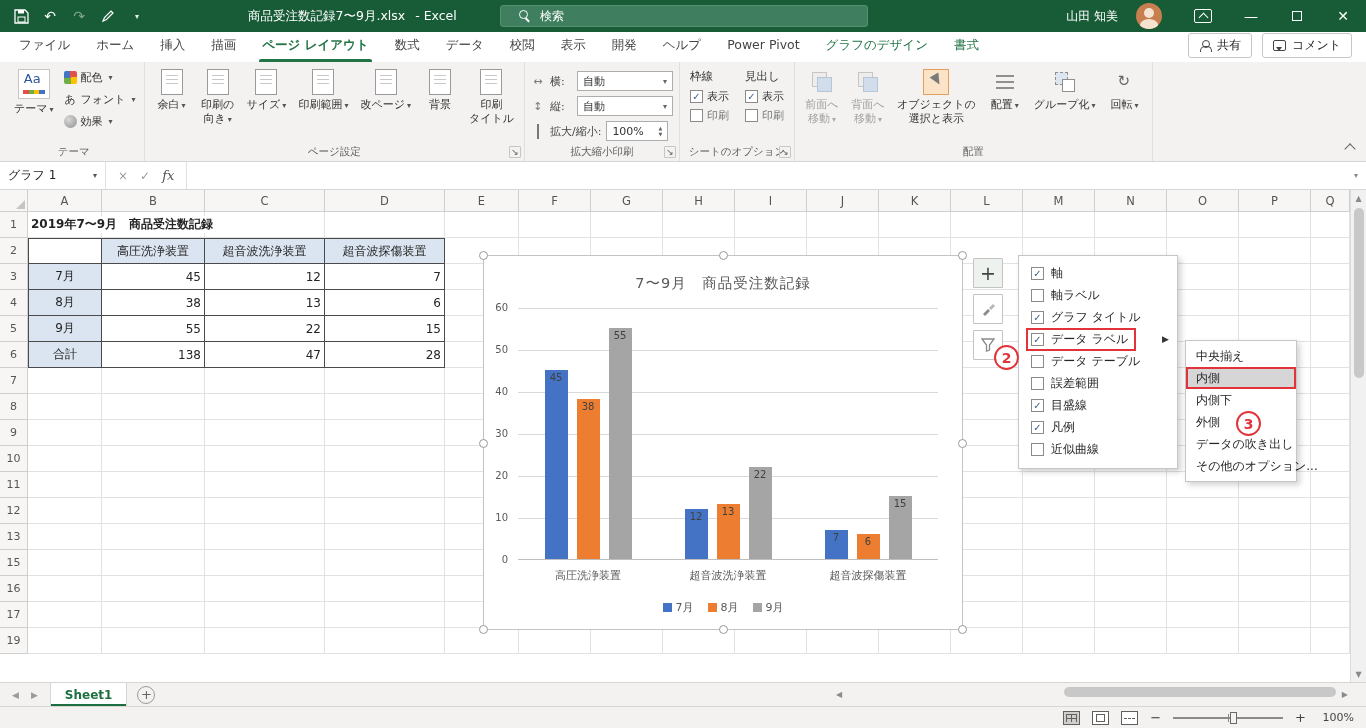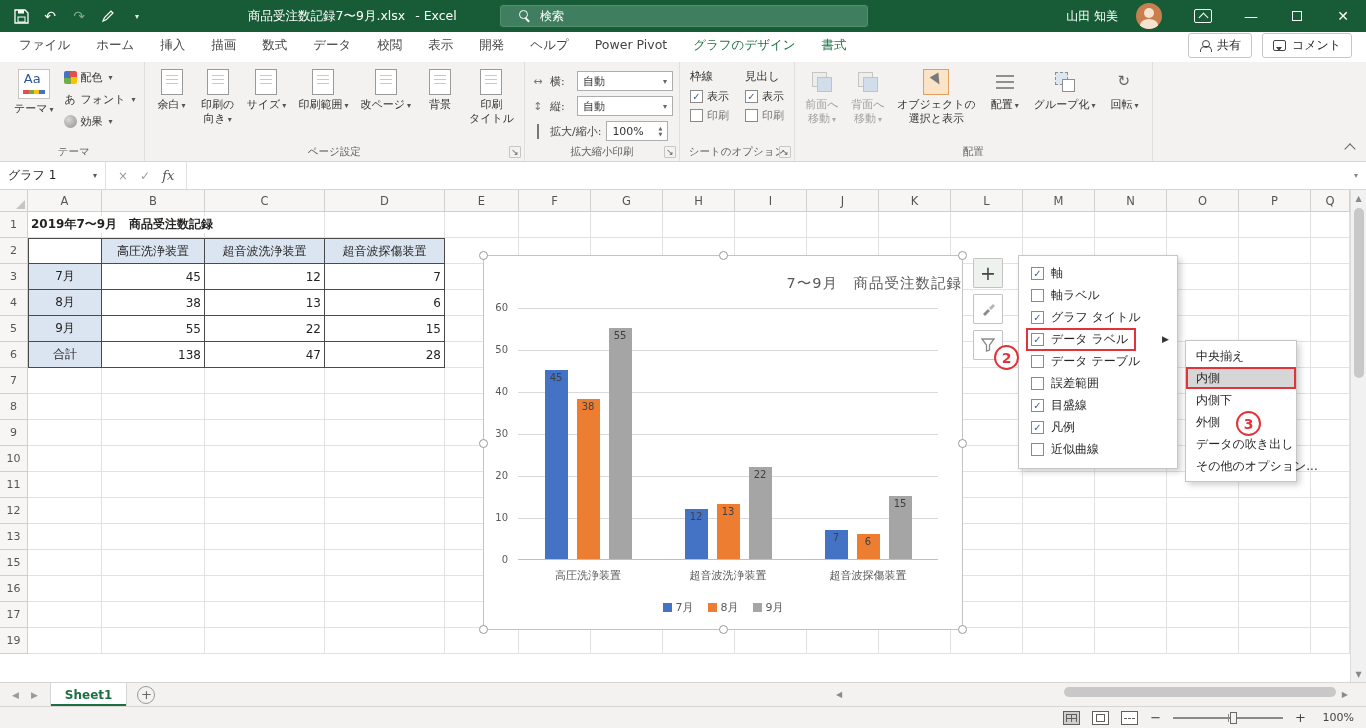--- a/index.html
+++ b/index.html
@@ -113,21 +113,21 @@
 .vscroll{position:absolute;right:0;top:0;bottom:0;width:16px;background:#f1f1f1;border-left:1px solid #dcdcdc;display:flex;flex-direction:column;align-items:center;font-size:8px;color:#8a8a8a;z-index:8}
 .vs-arrow{height:16px;display:flex;align-items:center;justify-content:center;width:100%}
 .vs-thumb{width:10px;height:170px;background:#c8c8c8;border-radius:5px;margin-top:2px}
 .vs-bottom{margin-top:auto}
 
 .chart-box{position:absolute;left:483px;top:65px;width:480px;height:375px;background:#fff;border:1px solid #c3c3c3;z-index:5}
 .handle{position:absolute;width:9px;height:9px;border-radius:50%;background:#fff;border:1px solid #9a9a9a;z-index:6}
 .h-nw{left:-5px;top:-5px}.h-n{left:235px;top:-5px}.h-ne{right:-5px;top:-5px}
 .h-w{left:-5px;top:183px}.h-e{right:-5px;top:183px}
 .h-sw{left:-5px;bottom:-5px}.h-s{left:235px;bottom:-5px}.h-se{right:-5px;bottom:-5px}
-.chart-title{position:absolute;top:18px;left:0;right:0;text-align:right;font-size:14.5px;color:#595959;letter-spacing:1px}
+.chart-title{position:absolute;top:18px;left:0;right:0;text-align:center;font-size:14.5px;color:#595959;letter-spacing:1px}
 .y-axis{position:absolute;left:2px;top:52px;width:26px;height:252px}
 .ytick{position:absolute;right:4px;width:100%;text-align:right;font-size:10px;color:#595959}
 .plot-area{position:absolute;left:34px;top:52px;width:420px;height:252px;border-bottom:1px solid #bfbfbf}
 .gridline{position:absolute;left:0;right:0;height:1px;background:#d9d9d9}
 .bars-row{position:absolute;inset:0;display:flex}
 .bar-group{flex:1;display:flex;align-items:flex-end;justify-content:center;gap:9px}
 .bar{width:23px;display:flex;justify-content:center;align-items:flex-start}
 .bar-label{font-size:10px;color:#404040;padding-top:2px}
 .x-labels{position:absolute;left:34px;top:312px;width:420px;display:flex}
 .xlab{flex:1;text-align:center;font-size:11px;color:#595959}
@@ -215,20 +215,21 @@
       <span class="win-btn">✕</span>
     </div>
   </div>
 
   <div class="tab-row">
     <div style="display:flex">
         <div class="rtab">ファイル</div>
         <div class="rtab">ホーム</div>
         <div class="rtab">挿入</div>
         <div class="rtab">描画</div>
+        <div class="rtab active">ページ レイアウト</div>
         <div class="rtab">数式</div>
         <div class="rtab">データ</div>
         <div class="rtab">校閲</div>
         <div class="rtab">表示</div>
         <div class="rtab">開発</div>
         <div class="rtab">ヘルプ</div>
         <div class="rtab">Power Pivot</div>
         <div class="rtab ctx">グラフのデザイン</div>
         <div class="rtab ctx">書式</div>
       </div>

